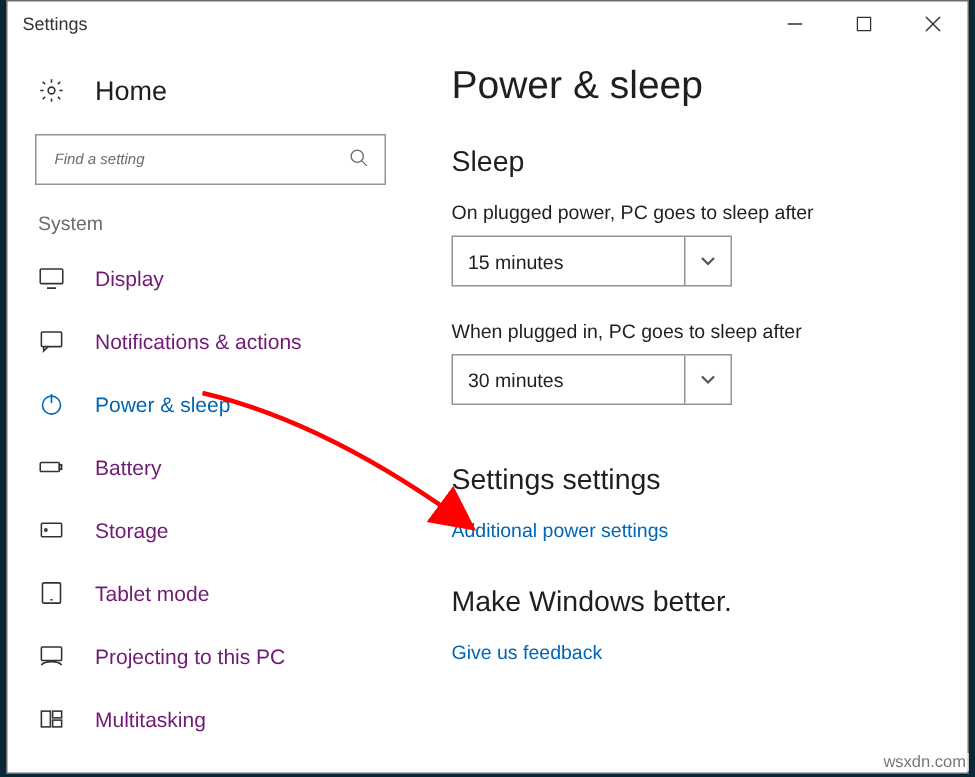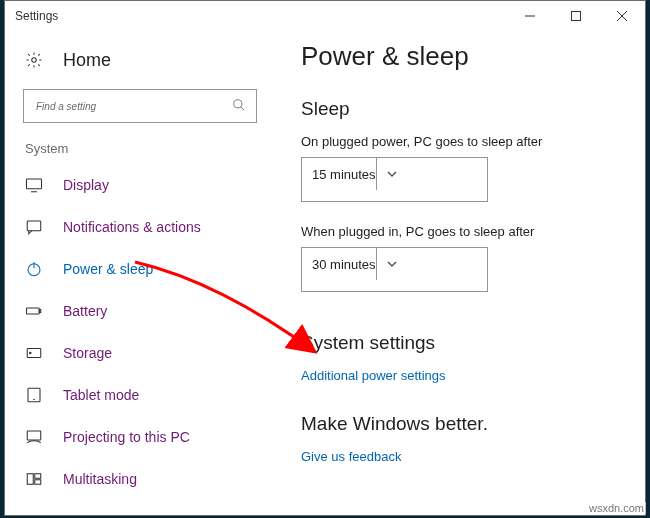--- a/index.html
+++ b/index.html
@@ -113,21 +113,22 @@
     margin: 0 0 14px 0;
   }
   .field-label{
     font-size:13px;
     margin-bottom:8px;
   }
   .select{
     width: 175px; height:32px;
     border:1px solid #949494;
     display:flex; align-items:center;
-    padding: 0 0 11px 10px;
+    justify-content:space-between;
+    padding: 0 0 0 10px;
     margin-bottom: 22px;
     font-size:13px;
   }
   .select .chev{
     width:30px;height:100%;
     border-left:1px solid #949494;
     display:flex;align-items:center;justify-content:center;
   }
   .select .chev svg{width:10px;height:10px;stroke:#555;fill:none;stroke-width:1.5;}
 
@@ -323,21 +324,21 @@
         <span>30 minutes</span>
         <span class="chev">
             <svg viewBox="0 0 10 10">
               <polyline points="1,3 5,7 9,3"></polyline>
             </svg>
           </span>
       </div>
 
       <div style="height:18px"></div>
 
-      <h2>System settings</h2>
+      <h2>Settings settings</h2>
       <a class="link">Additional power settings</a>
 
       <h2>Make Windows better.</h2>
       <a class="link">Give us feedback</a>
     </div>
 
   </div>
 
   <div class="arrow">
     <svg viewBox="0 0 210 112">

